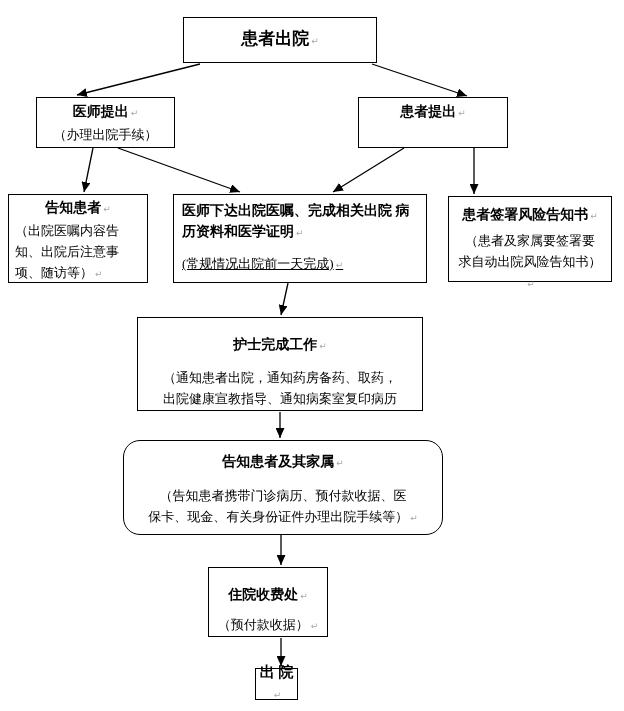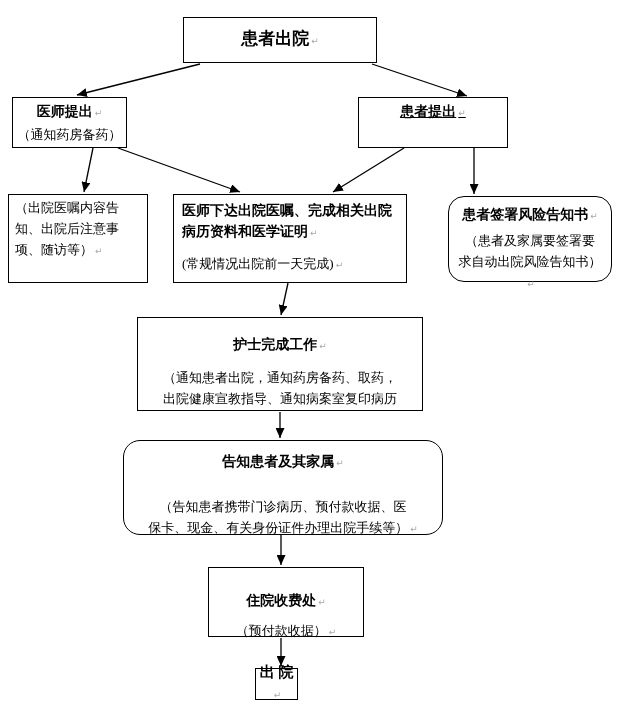--- a/index.html
+++ b/index.html
@@ -13,39 +13,39 @@
     position:absolute;border:1px solid #000;background:#fff;
     box-sizing:border-box;text-align:center;
   }
   .title{font-weight:bold;font-size:14px;line-height:21px;}
   .note{font-size:13px;line-height:21px;white-space:pre-line;}
   .ret{color:#a8a8a8;font-family:"DejaVu Sans",sans-serif;font-size:9px;margin-left:2px;font-weight:normal;}
 
   #node-start{left:183px;top:17px;width:194px;height:46px;display:flex;align-items:center;justify-content:center;}
   #node-start .title{font-size:17px;}
 
-  #node-doctor{left:12px;top:97px;width:115px;height:51px;padding-top:3px;}
-  #node-patient{left:358px;top:97px;width:150px;height:51px;padding-top:3px;text-decoration:underline;}
+  #node-doctor{left:36px;top:97px;width:139px;height:51px;padding-top:3px;}
+  #node-patient{left:358px;top:97px;width:150px;height:51px;padding-top:3px;}
 
   #node-inform{left:8px;top:194px;width:140px;height:89px;padding:2px 10px;}
   #node-inform .note{text-align:left;margin-left:-4px;}
 
-  #node-orders{left:173px;top:194px;width:234px;height:89px;padding:5px 8px;text-align:left;}
-  #node-orders .note{margin-top:9px;}
+  #node-orders{left:173px;top:194px;width:254px;height:89px;padding:5px 8px;text-align:left;}
+  #node-orders .note{margin-top:9px;text-decoration:underline;}
 
-  #node-risk{left:448px;top:196px;width:164px;height:86px;padding:7px 8px;border-radius:16px;}
+  #node-risk{left:448px;top:196px;width:164px;height:86px;padding:7px 8px;}
   #node-risk .note{margin-top:3px;}
 
   #node-nurse{left:137px;top:317px;width:286px;height:94px;padding:16px 16px;}
   #node-nurse .note{margin-top:10px;}
 
   #node-family{left:123px;top:440px;width:320px;height:95px;padding:10px 21px;border-radius:17px;}
-  #node-family .note{margin-top:22px;}
+  #node-family .note{margin-top:11px;}
 
-  #node-cashier{left:208px;top:567px;width:156px;height:70px;padding-top:22px;text-align:center;}
+  #node-cashier{left:208px;top:567px;width:120px;height:70px;padding-top:16px;text-align:center;}
   #node-cashier .note{margin-top:7px;}
 
   #node-end{left:255px;top:668px;width:43px;height:32px;display:flex;align-items:center;justify-content:center;}
   #node-end .title{font-size:15px;}
 </style>
 </head>
 <body>
 
 <svg id="arrows" viewBox="0 0 624 711" xmlns="http://www.w3.org/2000/svg">
   <defs>
@@ -66,28 +66,29 @@
     <line x1="281" y1="638" x2="281" y2="666" marker-end="url(#ah)"></line>
   </g>
 </svg>
 
 <div class="node" id="node-start">
   <div class="title"><span>患者出院</span><span class="ret">↵</span></div>
 </div>
 
 <div class="node" id="node-doctor">
   <div class="title"><span>医师提出</span><span class="ret">↵</span></div>
-  <div class="note"><span>（通知药房备药）</span></div>
+  <div class="note"><span>（办理出院手续）</span></div>
 </div>
 
 <div class="node" id="node-patient">
   <div class="title"><span>患者提出</span><span class="ret">↵</span></div>
 </div>
 
 <div class="node" id="node-inform">
+  <div class="title"><span>告知患者</span><span class="ret">↵</span></div>
   <div class="note"><span>（出院医嘱内容告
 知、出院后注意事
 项、随访等）</span><span class="ret">↵</span></div>
 </div>
 
 <div class="node" id="node-orders">
   <div class="title"><span>医师下达出院医嘱、完成相关出院
 病历资料和医学证明</span><span class="ret">↵</span></div>
   <div class="note"><span>(常规情况出院前一天完成)</span><span class="ret">↵</span></div>
 </div>

